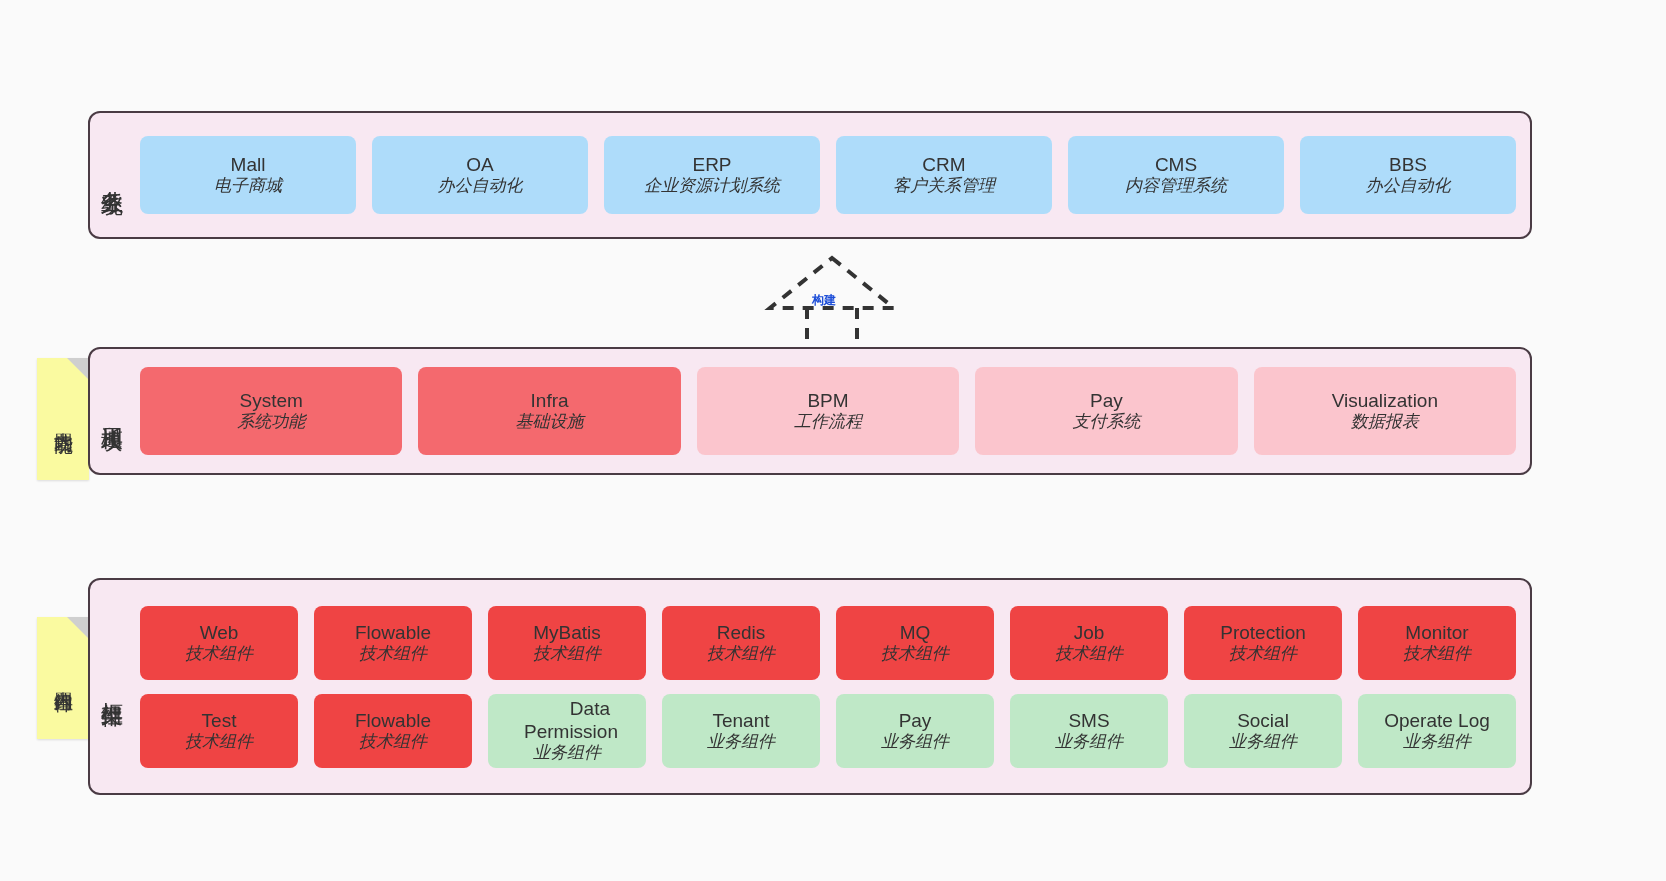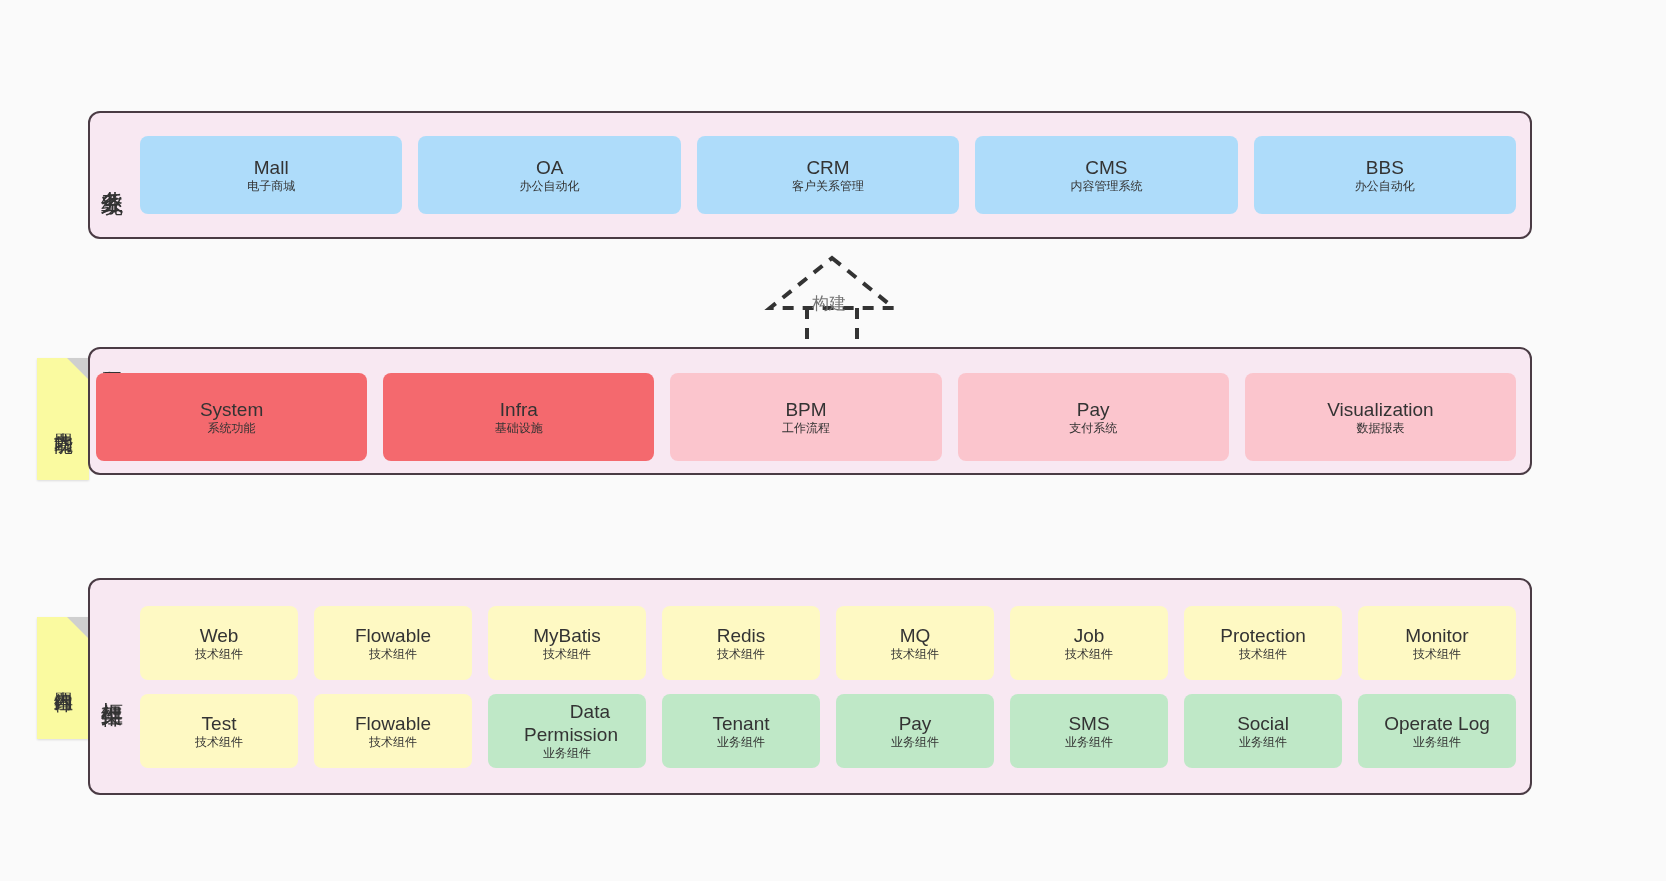--- a/index.html
+++ b/index.html
@@ -84,28 +84,29 @@
     line-height: 1.22;
     padding: 4px 6px;
     color: #333333;
   }
   .box .en {
     font-size: 19px;
     white-space: nowrap;
   }
   .box .en.wrap { white-space: normal; }
   .box .cn {
-    font-size: 12px;
-    white-space: nowrap;
+    font-size: 17px;
+    white-space: nowrap;
+    font-style: italic;
   }
 
   .box.blue        { background: #aedcfa; height: 78px; }
   .box.red         { background: #f4696e; height: 88px; }
   .box.pink        { background: #fbc5cd; height: 88px; text-align: right; }
-  .box.green       { background: #fef9c3; height: 74px; }
+  .box.green       { background: #ef4444; height: 74px; }
   .box.lightgreen  { background: #bfe8c7; height: 74px; }
 
   
   .sticky {
     position: absolute;
     background: #fafaa0;
     box-sizing: border-box;
     display: flex;
     align-items: center;
     justify-content: center;
@@ -128,24 +129,25 @@
     border-left: 22px solid transparent;
     border-top: 22px solid #cfcfcf;
   }
 
   
   .connector {
     position: absolute;
   }
   .connector .label {
     position: absolute;
-    font-size: 17px;
-    color: #737373;
+    font-size: 12px;
+    color: #1d4ed8;
     background: transparent;
     white-space: nowrap;
+    font-weight: bold;
   }
 </style>
 </head>
 <body>
 
 <div id="canvas">
 
   <div class="layer" id="layer-business" style="left:88px; top:111px; width:1444px; height:128px;">
     <div class="layer-title">业务系统</div>
     <div class="layer-body">
@@ -154,20 +156,24 @@
         <div class="box blue">
           <span class="en">Mall</span>
           <span class="cn">电子商城</span>
         </div>
 
         <div class="box blue">
           <span class="en">OA</span>
           <span class="cn">办公自动化</span>
         </div>
 
+        <div class="box blue">
+          <span class="en">ERP</span>
+          <span class="cn">企业资源计划系统</span>
+        </div>
 
         <div class="box blue">
           <span class="en">CRM</span>
           <span class="cn">客户关系管理</span>
         </div>
 
         <div class="box blue">
           <span class="en">CMS</span>
           <span class="cn">内容管理系统</span>
         </div>
@@ -189,21 +195,21 @@
       <path d="M55,56 L55,100 M105,56 L105,100 M55,100 L105,100" fill="none" stroke="#333333" stroke-width="4" stroke-dasharray="11,9"></path>
     </svg>
     <span class="label" style="left:60px; top:40px;">构建</span>
   </div>
 
   <div class="sticky" id="sticky-builtin-function" style="left:37px; top:358px; width:52px; height:122px;">
     <span class="fold"></span>
     <span>内置功能</span>
   </div>
 
-  <div class="layer" id="layer-modules" style="left:88px; top:347px; width:1444px; height:128px;flex-direction:column;">
+  <div class="layer" id="layer-modules" style="left:88px; top:347px; width:1444px; height:128px;">
     <div class="layer-title">通用模块</div>
     <div class="layer-body">
       <div class="row">
 
         <div class="box red">
           <span class="en">System</span>
           <span class="cn">系统功能</span>
         </div>
 
         <div class="box red">

